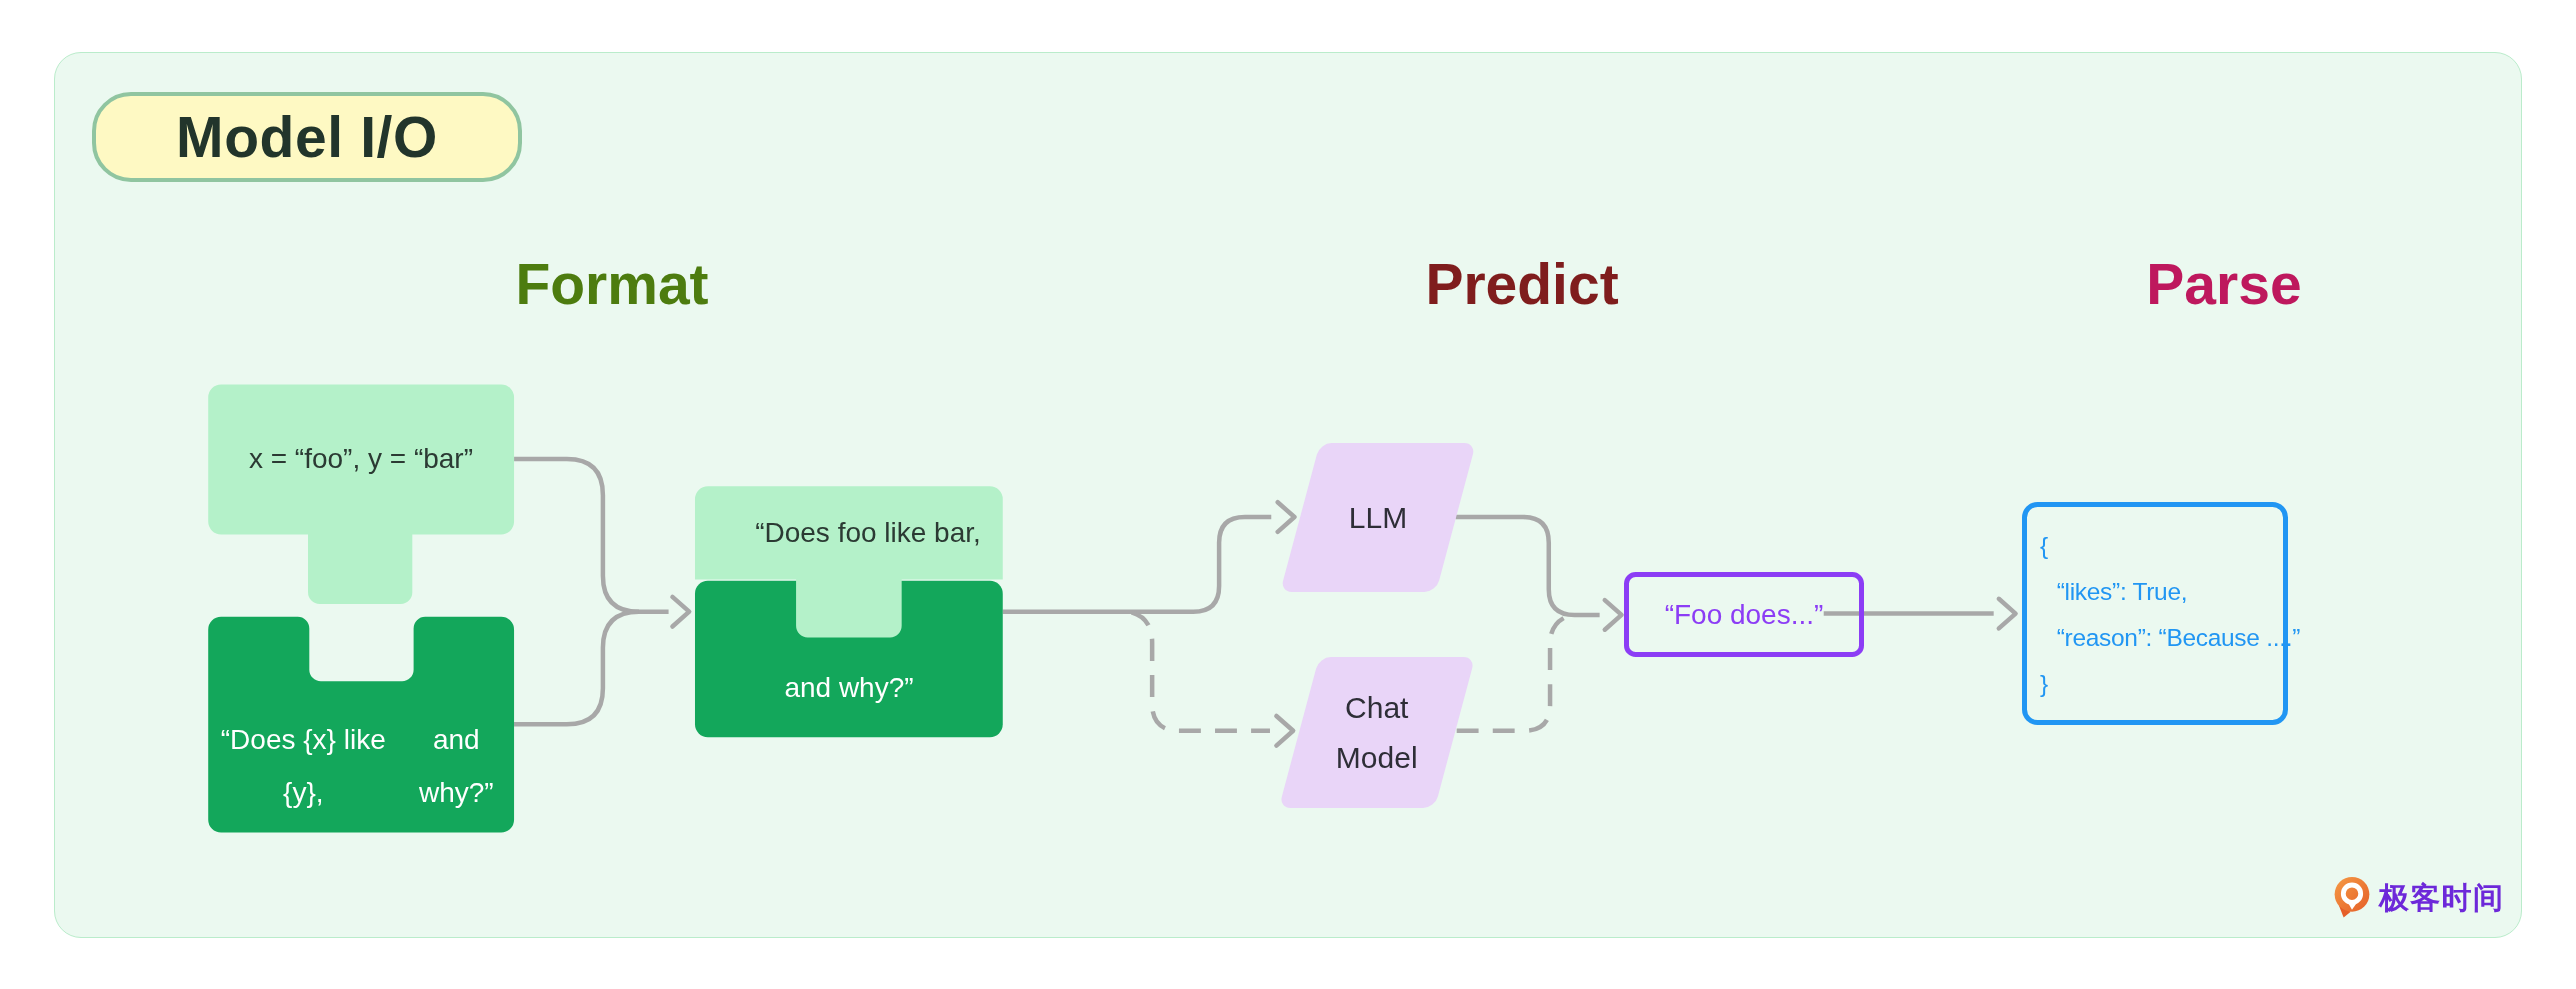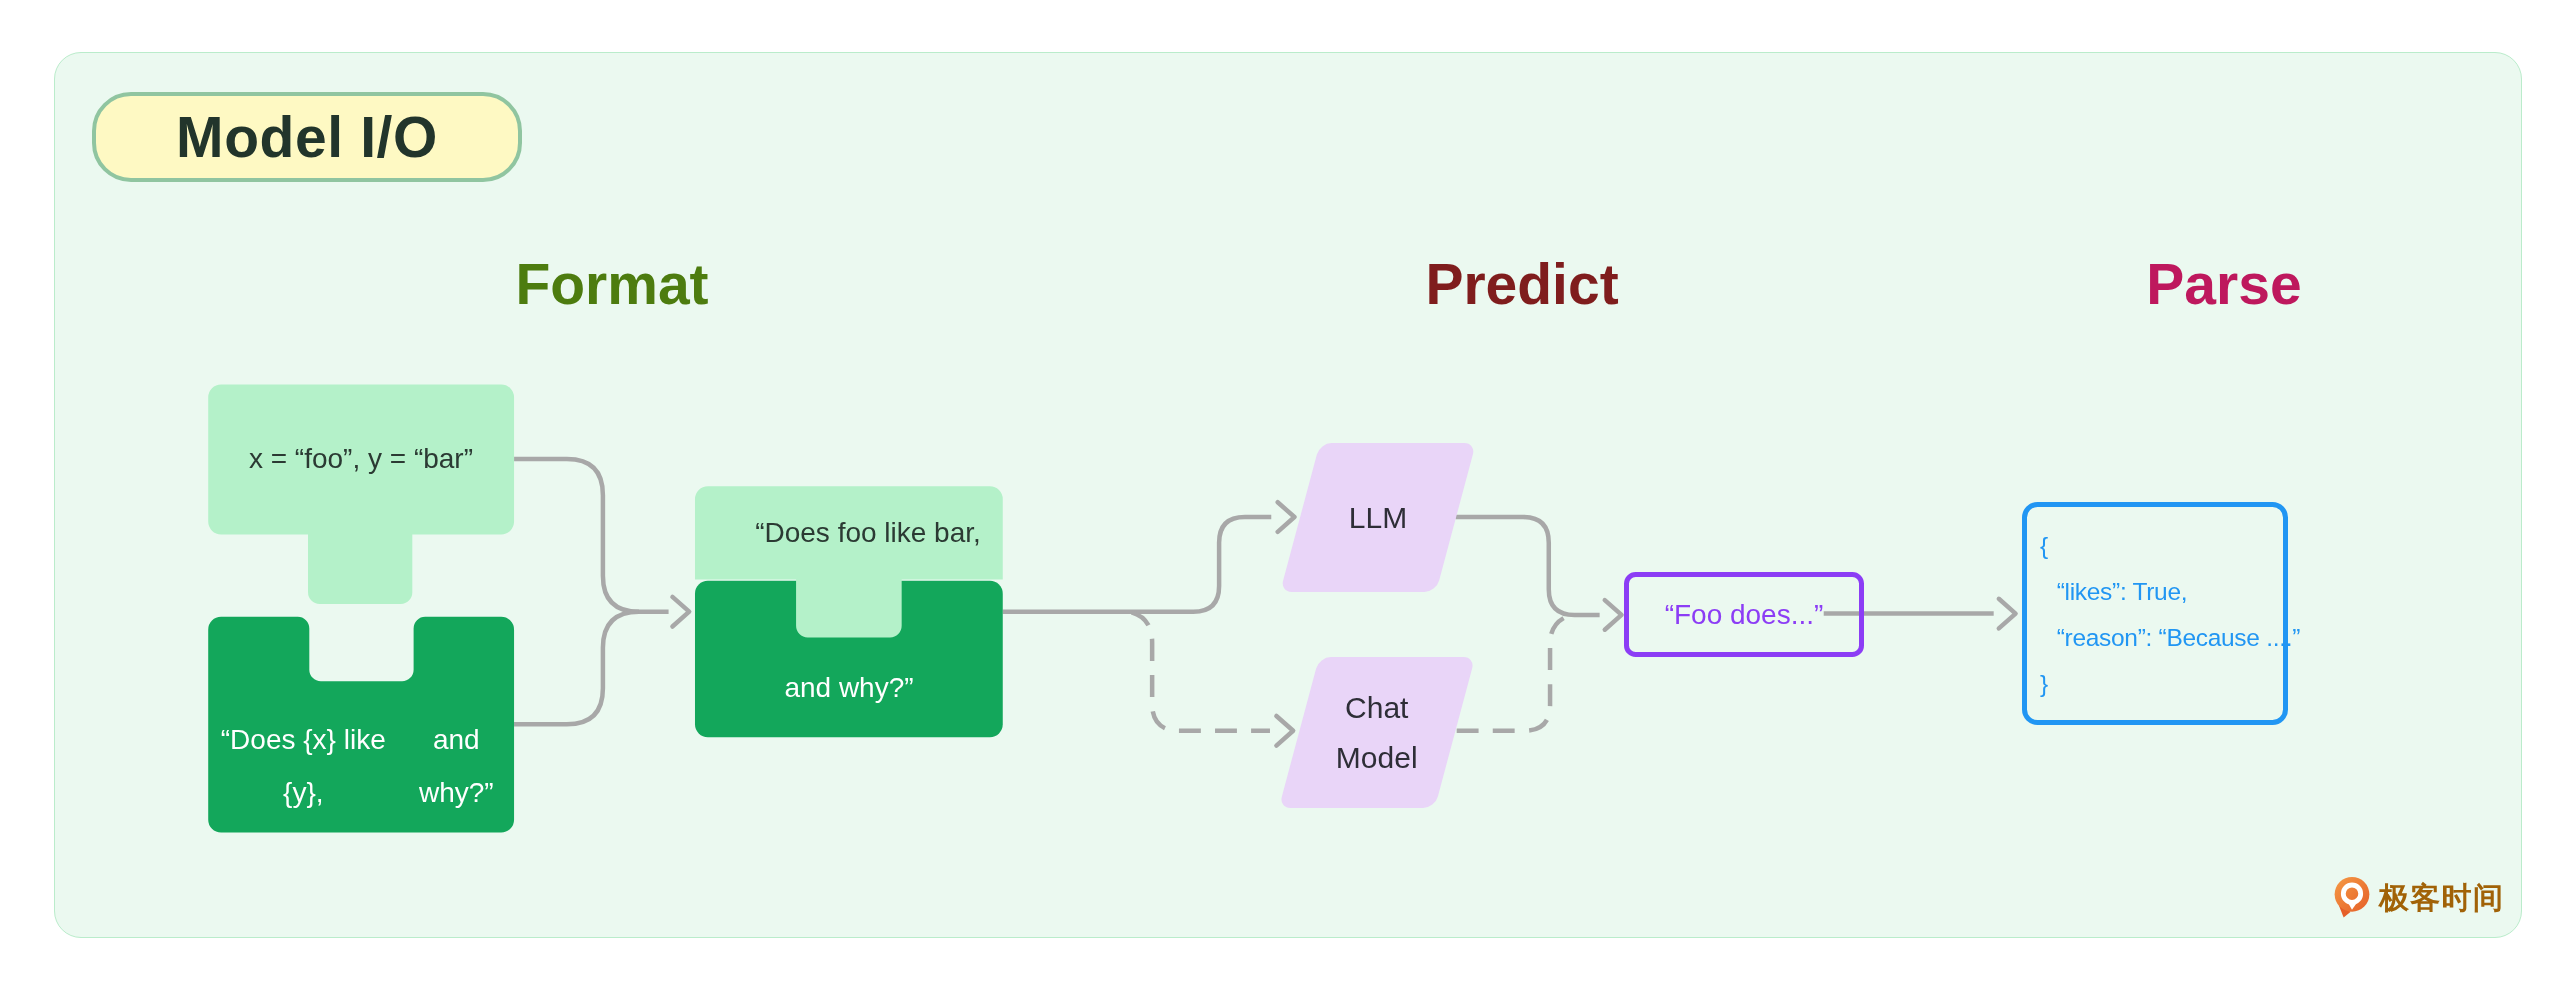--- a/index.html
+++ b/index.html
@@ -31,21 +31,21 @@
   .parallelogram .unskew{transform:skewX(15deg);font-size:30px;color:#2E2E37;text-align:center;line-height:50px;}
   #foo-box{left:1624px;top:572px;width:240px;height:85px;box-sizing:border-box;
            border:5.2px solid #8C3DF5;border-radius:11.6px;display:flex;align-items:center;justify-content:center;
            font-size:28px;color:#8C3DF5;}
   #parse-box{left:2022px;top:502px;width:266px;height:223px;box-sizing:border-box;
              border:5.2px solid #2196F3;border-radius:15.5px;color:#2196F3;font-size:24.5px;
              padding:15.5px 0 0 13px;letter-spacing:-0.3px;}
   #parse-box .json-line{display:block;line-height:46px;white-space:nowrap;}
   #parse-box .indent{padding-left:16.7px;}
   #brand{left:2334px;top:876px;display:flex;align-items:center;gap:9px;}
-  #brand-text{font-size:30px;font-weight:600;color:#a16207;letter-spacing:1.3px;line-height:43px;}
+  #brand-text{font-size:30px;font-weight:600;color:#6d28d9;letter-spacing:1.3px;line-height:43px;}
 </style>
 </head>
 <body>
 
 <div id="stage">
 
   <div id="panel"></div>
 
   <svg id="diagram-svg" width="2576" height="989" viewBox="0 0 4000 1536">
     <defs>

